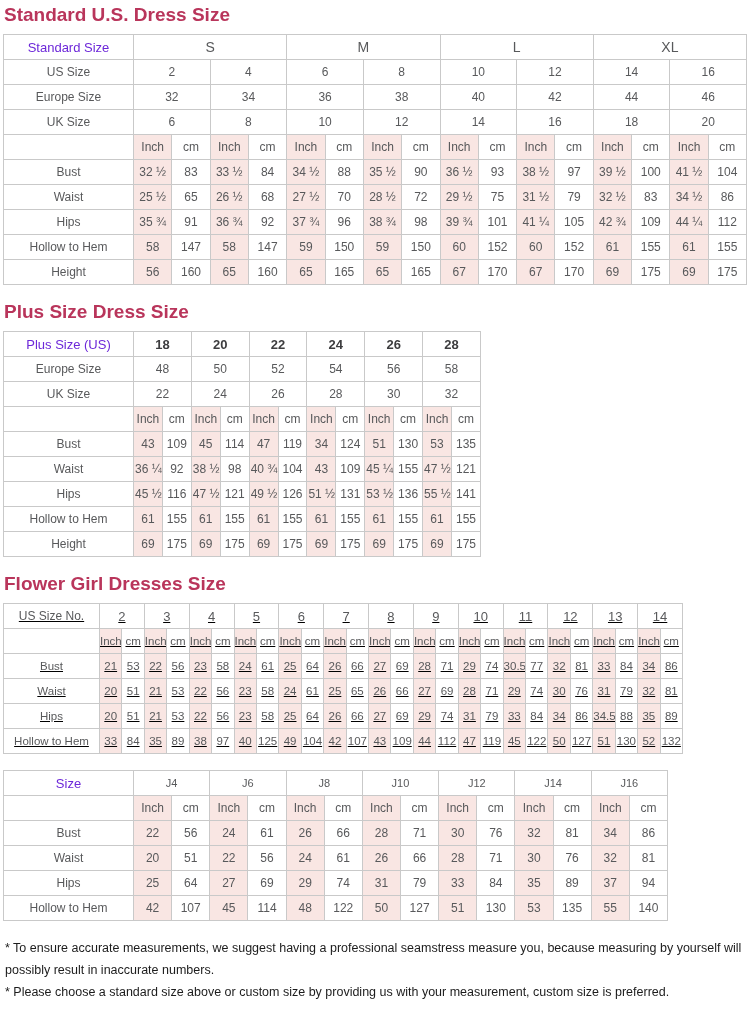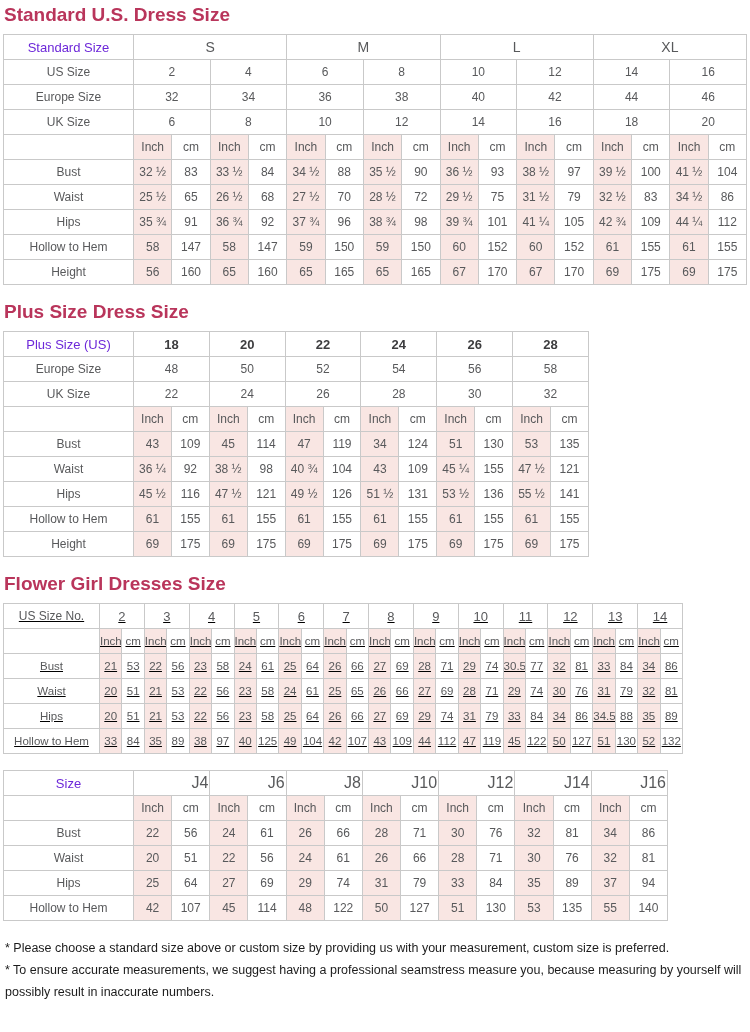--- a/index.html
+++ b/index.html
@@ -30,33 +30,33 @@
     font-size:12px;color:var(--text);
     white-space:nowrap;overflow:hidden;
   }
   .size-table .corner{font-weight:normal;color:#6d28d9;font-size:13px;}
   .size-table .group{font-size:14px;}
   .size-table .inch{background:var(--pink);}
   
   .tbl-standard{width:744px;}
   .tbl-standard .label-col{width:130px;}
   
-  .tbl-plus{width:586px;}
+  .tbl-plus{width:478px;}
   .tbl-plus .label-col{width:130px;}
   .tbl-plus .group{font-weight:bold;font-size:13px;color:#3d3d3f;}
   
   .tbl-flower{width:680px;text-decoration:underline;}
   .tbl-flower .label-col{width:96px;}
   .tbl-flower td{font-size:11.5px;padding:0;}
   .tbl-flower .corner{font-weight:normal;color:var(--text);font-size:12px;}
   .tbl-flower .group{font-size:13px;font-weight:normal;}
   
   .tbl-junior{width:665px;}
   .tbl-junior .label-col{width:130px;}
-  .tbl-junior .group{font-size:16px;text-align:right;}
+  .tbl-junior .group{font-size:11px;}
   .footnotes{margin-top:15px;padding-left:2px;}
   .footnotes p{
     margin:0;font-size:12.5px;line-height:22px;color:#1c1c1c;
   }
 </style>
 </head>
 <body>
 
 <div class="page">
 
@@ -700,17 +700,17 @@
               <td class="val cm">135</td>
               <td class="val inch">55</td>
               <td class="val cm">140</td>
             </tr>
           </tbody>
         </table>
       </div>
   </section>
 
   <div class="footnotes">
+    <p>* To ensure accurate measurements, we suggest having a professional seamstress measure you, because measuring by yourself will possibly result in inaccurate numbers.</p>
     <p>* Please choose a standard size above or custom size by providing us with your measurement, custom size is preferred.</p>
-    <p>* To ensure accurate measurements, we suggest having a professional seamstress measure you, because measuring by yourself will possibly result in inaccurate numbers.</p>
   </div>
 
 </div>
 
 </body></html>

